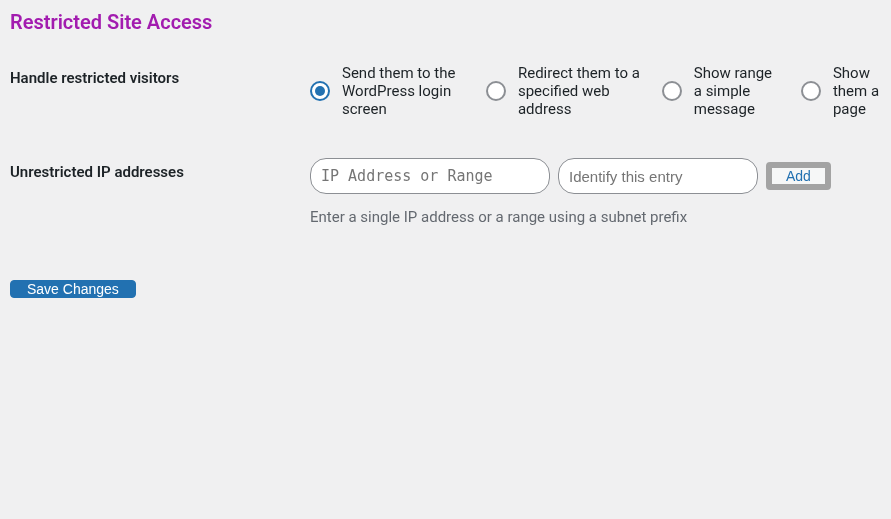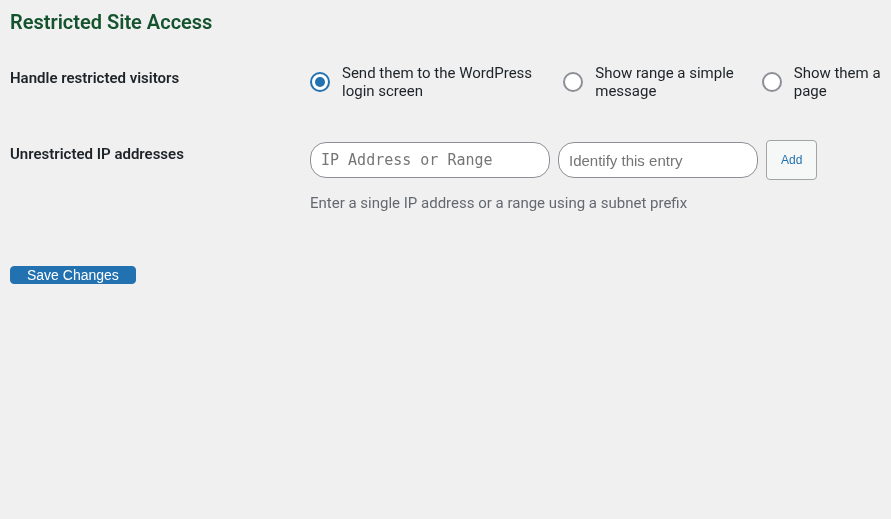--- a/index.html
+++ b/index.html
@@ -7,21 +7,21 @@
       font-family: -apple-system, BlinkMacSystemFont, "Segoe UI", Roboto, Oxygen-Sans, Ubuntu, Cantarell, "Helvetica Neue", sans-serif;
       background: #f0f0f1;
       color: #1d2327;
       font-size: 14px;
       padding: 10px 10px 20px 10px;
       width: 891px;
     }
     h2 {
       font-size: 20px;
       font-weight: 600;
-      color: #14532d;
+      color: #a21caf;
       margin-bottom: 30px;
     }
     .form-table { width: 100%; }
     .form-row { display: flex; align-items: flex-start; margin-bottom: 40px; }
     .form-label {
       width: 300px;
       font-weight: 600;
       font-size: 15px;
       color: #1d2327;
       padding-top: 5px;
@@ -53,28 +53,28 @@
       font-size: 15px;
       background: #fff;
       color: #2c3338;
       height: 36px;
     }
     .ip-input { width: 240px; font-family: Consolas, Monaco, monospace; }
     .ip-input::placeholder { font-family: Consolas, Monaco, monospace; color: #757575; }
     .identify-input { width: 200px; }
     .identify-input::placeholder { color: #757575; }
     .btn-secondary {
-      border: 1px solid #a3a3a3;
+      border: 6px solid #a3a3a3;
       background: #f6f7f7;
       color: #2271b1;
       border-radius: 4px;
       padding: 6px 14px;
-      font-size: 12px;
+      font-size: 14px;
       cursor: pointer;
-      height: 40px;
+      height: 28px;
       display: inline-flex; align-items: center;
     }
     .description { color: #646970; font-size: 15px; margin-bottom: 14px; }
     .btn-primary {
       background: #2271b1;
       border: 1px solid #2271b1;
       color: #fff;
       border-radius: 4px;
       padding: 0 16px;
       font-size: 14px;
@@ -95,20 +95,24 @@
     <div class="form-field">
       <div class="radio-group">
         <label class="radio-item">
           <span class="radio-circle checked">
               <span class="radio-dot"></span>
             </span>
           <span class="radio-label">Send them to the WordPress login screen</span>
         </label>
         <label class="radio-item">
           <span class="radio-circle"></span>
+          <span class="radio-label">Redirect them to a specified web address</span>
+        </label>
+        <label class="radio-item">
+          <span class="radio-circle"></span>
           <span class="radio-label">Show range a simple message</span>
         </label>
         <label class="radio-item">
           <span class="radio-circle"></span>
           <span class="radio-label">Show them a page</span>
         </label>
       </div>
     </div>
   </div>
 

